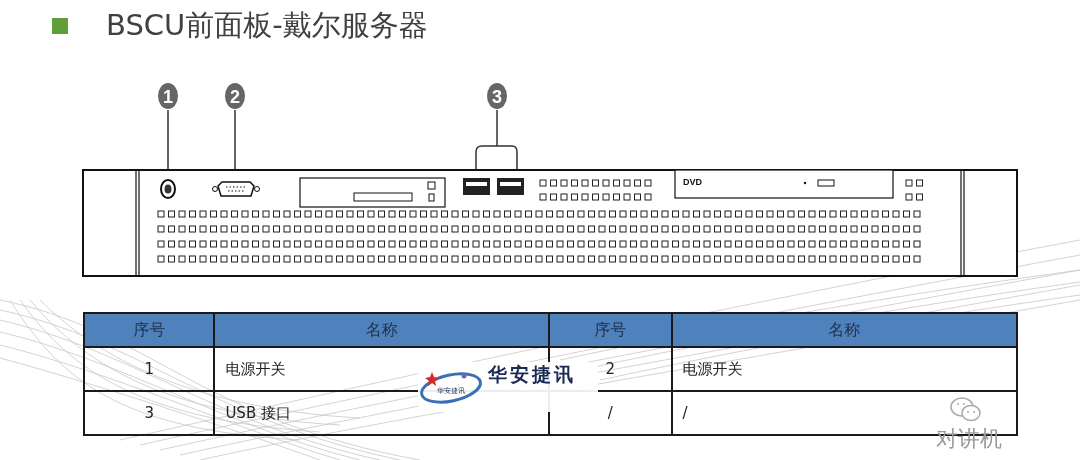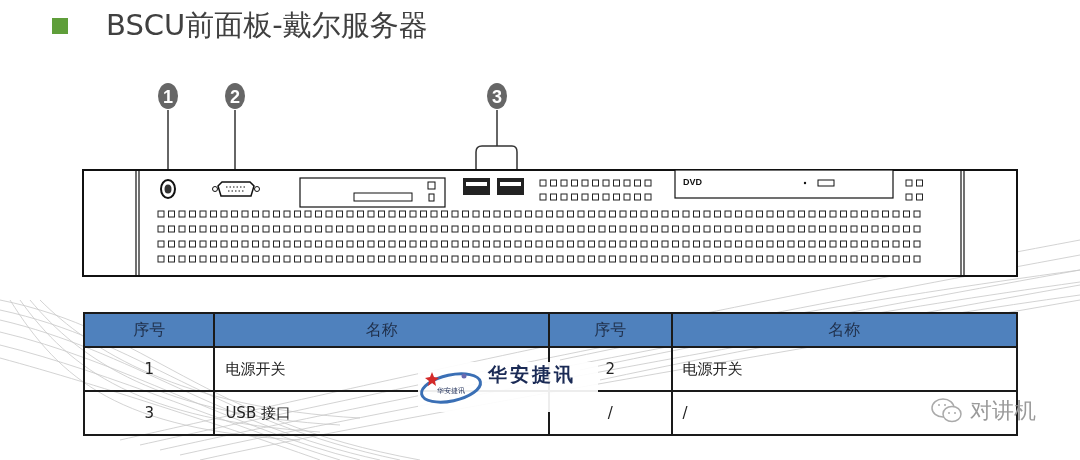--- a/index.html
+++ b/index.html
@@ -10,21 +10,21 @@
   .deco{position:absolute;left:0;top:0;width:1080px;height:460px;pointer-events:none;}
   .diagram{position:absolute;left:0;top:0;width:1080px;height:300px;}
   table.spec{position:absolute;left:83px;top:312px;width:935px;border-collapse:collapse;font-size:15px;color:#222;border-radius:30px;}
   table.spec th{background:#4f81bd;color:#1f2f4a;font-weight:normal;height:30px;border:2px solid #1a1a1a;font-size:16px;}
   table.spec td{height:40px;border:2px solid #1a1a1a;border-top:1px solid #555;background:transparent;}
   table.spec td.num{text-align:center;}
   table.spec td.name{padding-left:10px;}
   .c1{width:128px}.c2{width:335px}.c3{width:120px}.c4{width:346px}
   .logo{position:absolute;left:418px;top:362px;width:180px;height:50px;background:rgba(255,255,255,0.92);display:flex;}
   .logo-text{font-weight:bold;font-size:19px;color:#1a2a55;letter-spacing:3px;margin-left:4px;}
-  .wechat{position:absolute;left:930px;top:396px;display:flex;align-items:center;color:#9a9a9a;font-size:22px;}
+  .wechat{position:absolute;left:930px;top:396px;display:flex;align-items:center;color:#9a9a9a;font-size:22px;flex-direction:column;}
   .wechat span{margin-left:6px;}
 </style>
 </head>
 <body>
 
 <svg class="deco" viewBox="0 0 1080 460">
   <g stroke="#c8c8c8" stroke-width="0.8" fill="none">
     <path d="M0 300 C 150 330, 200 420, 420 460"></path>
     <path d="M0 310 C 140 340, 210 420, 400 460"></path>
     <path d="M0 320 C 130 350, 220 425, 380 460"></path>

